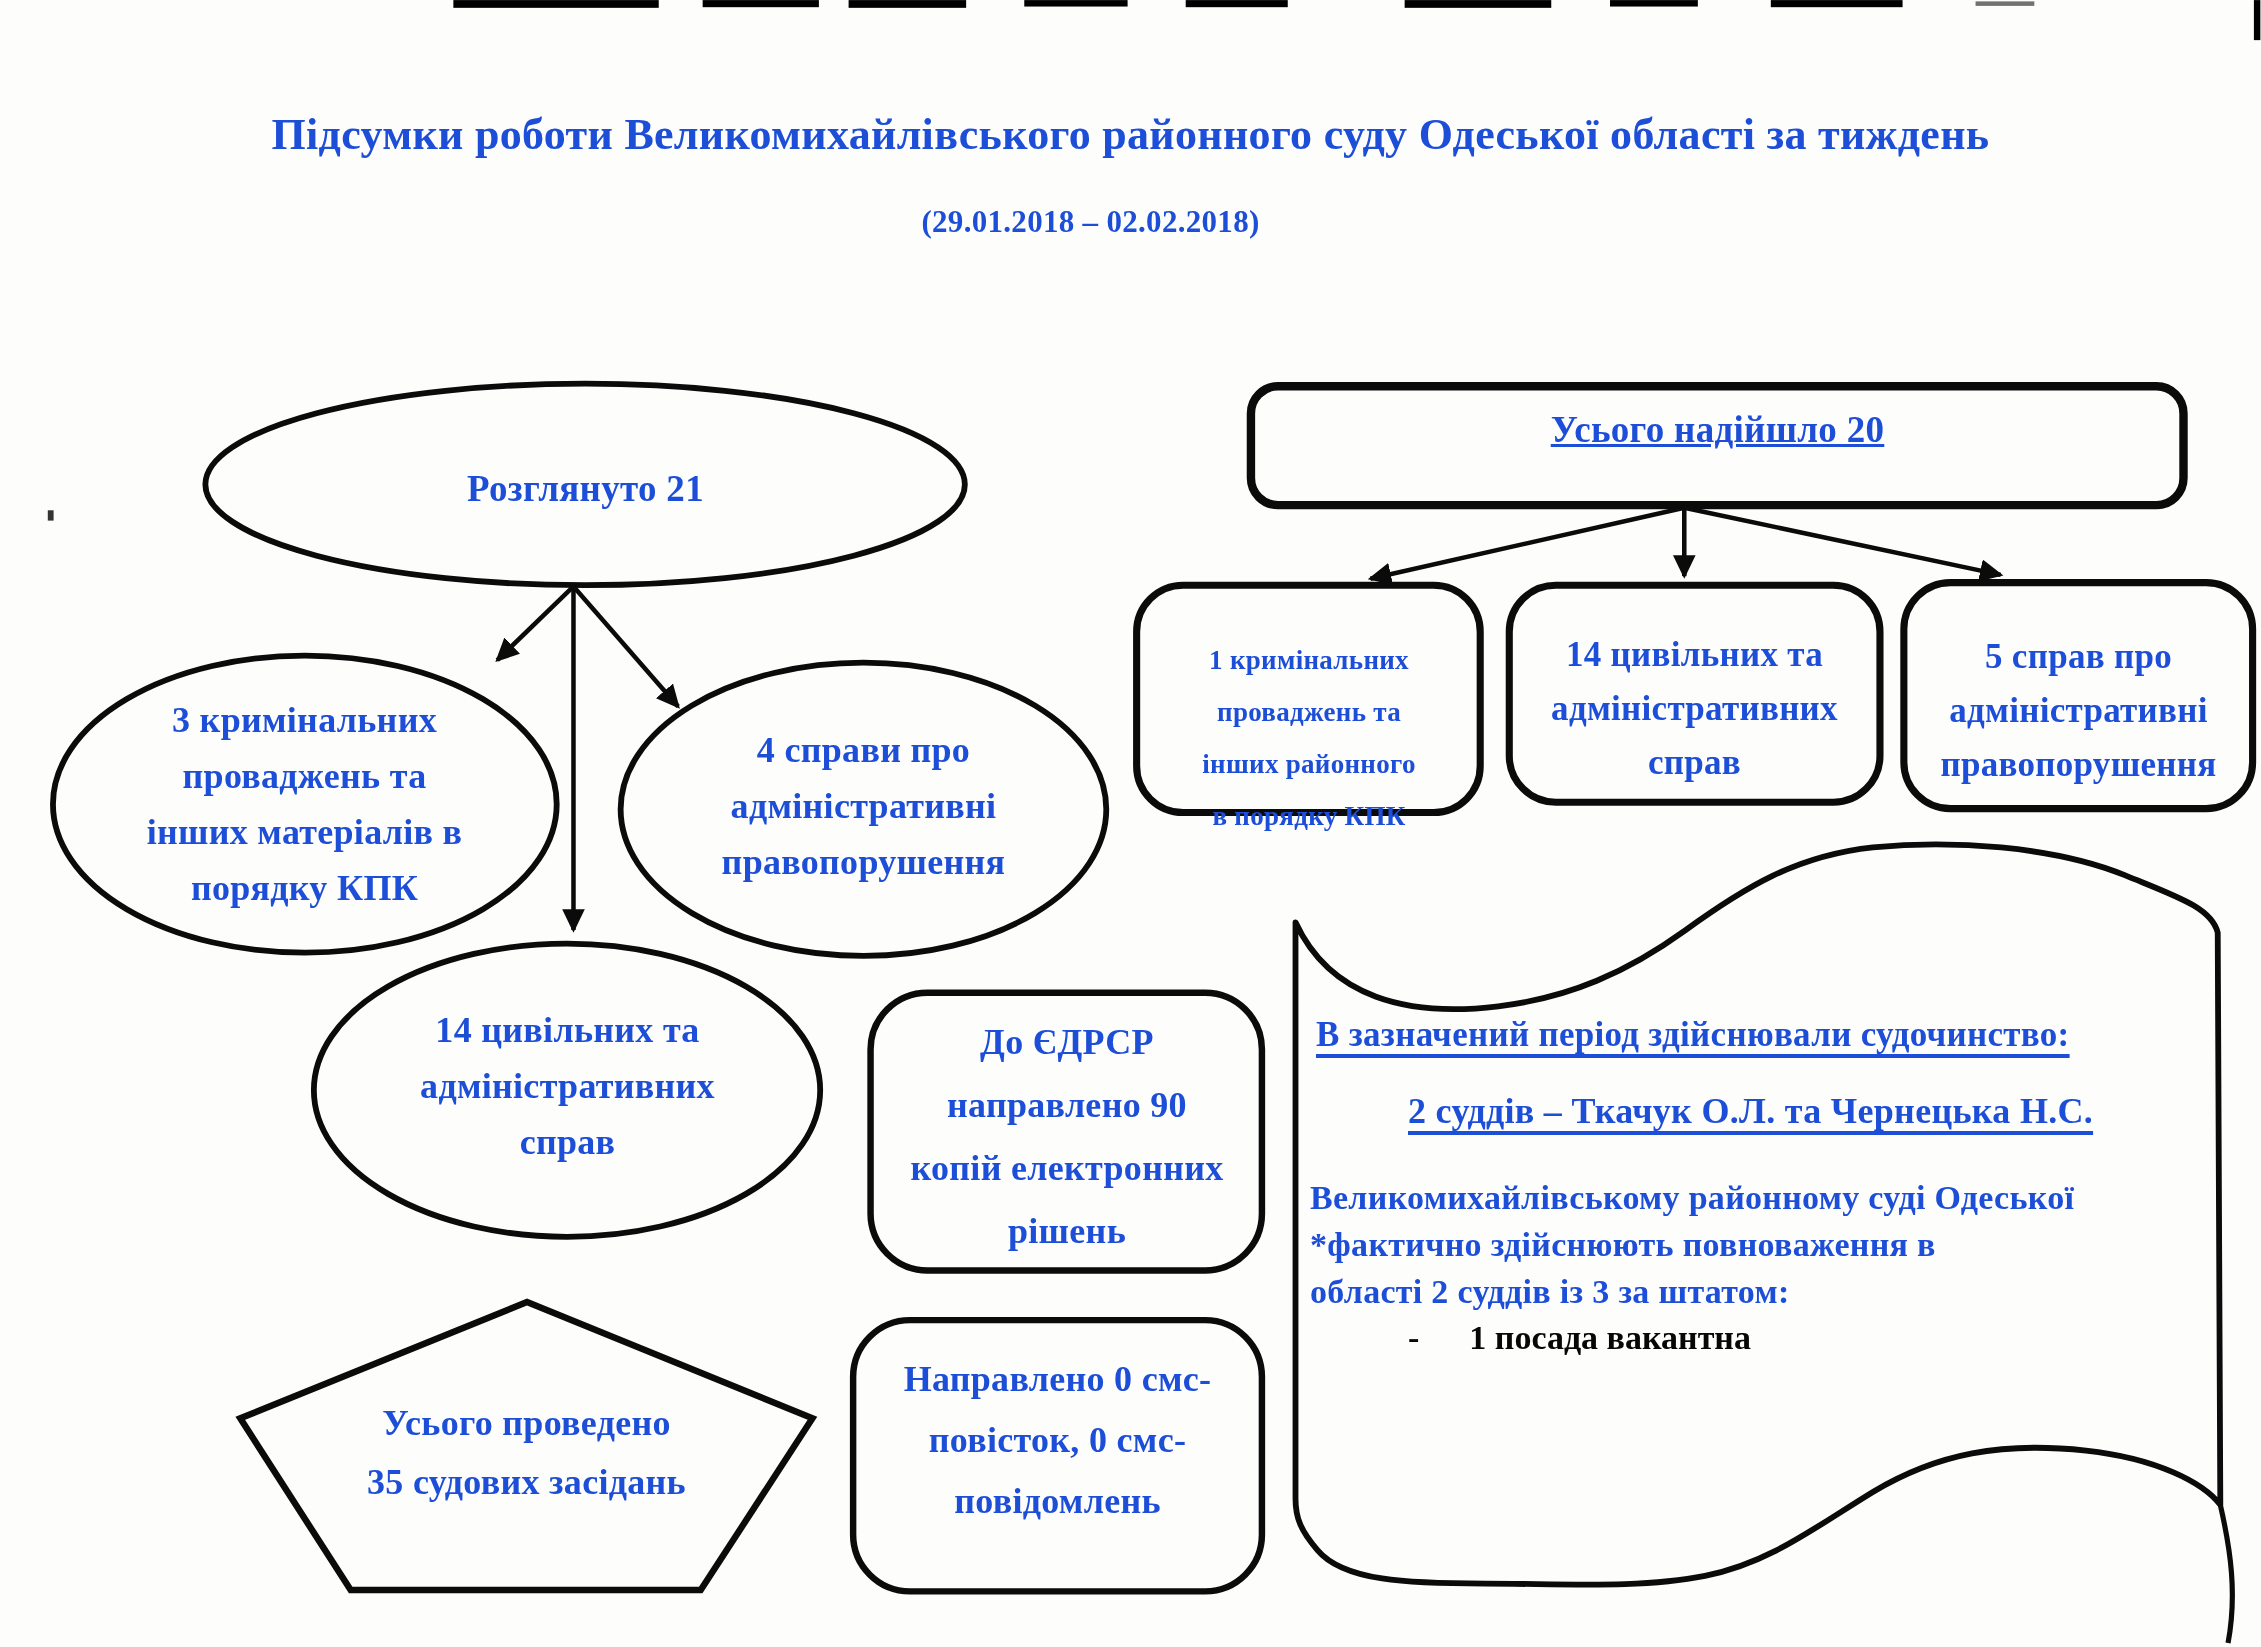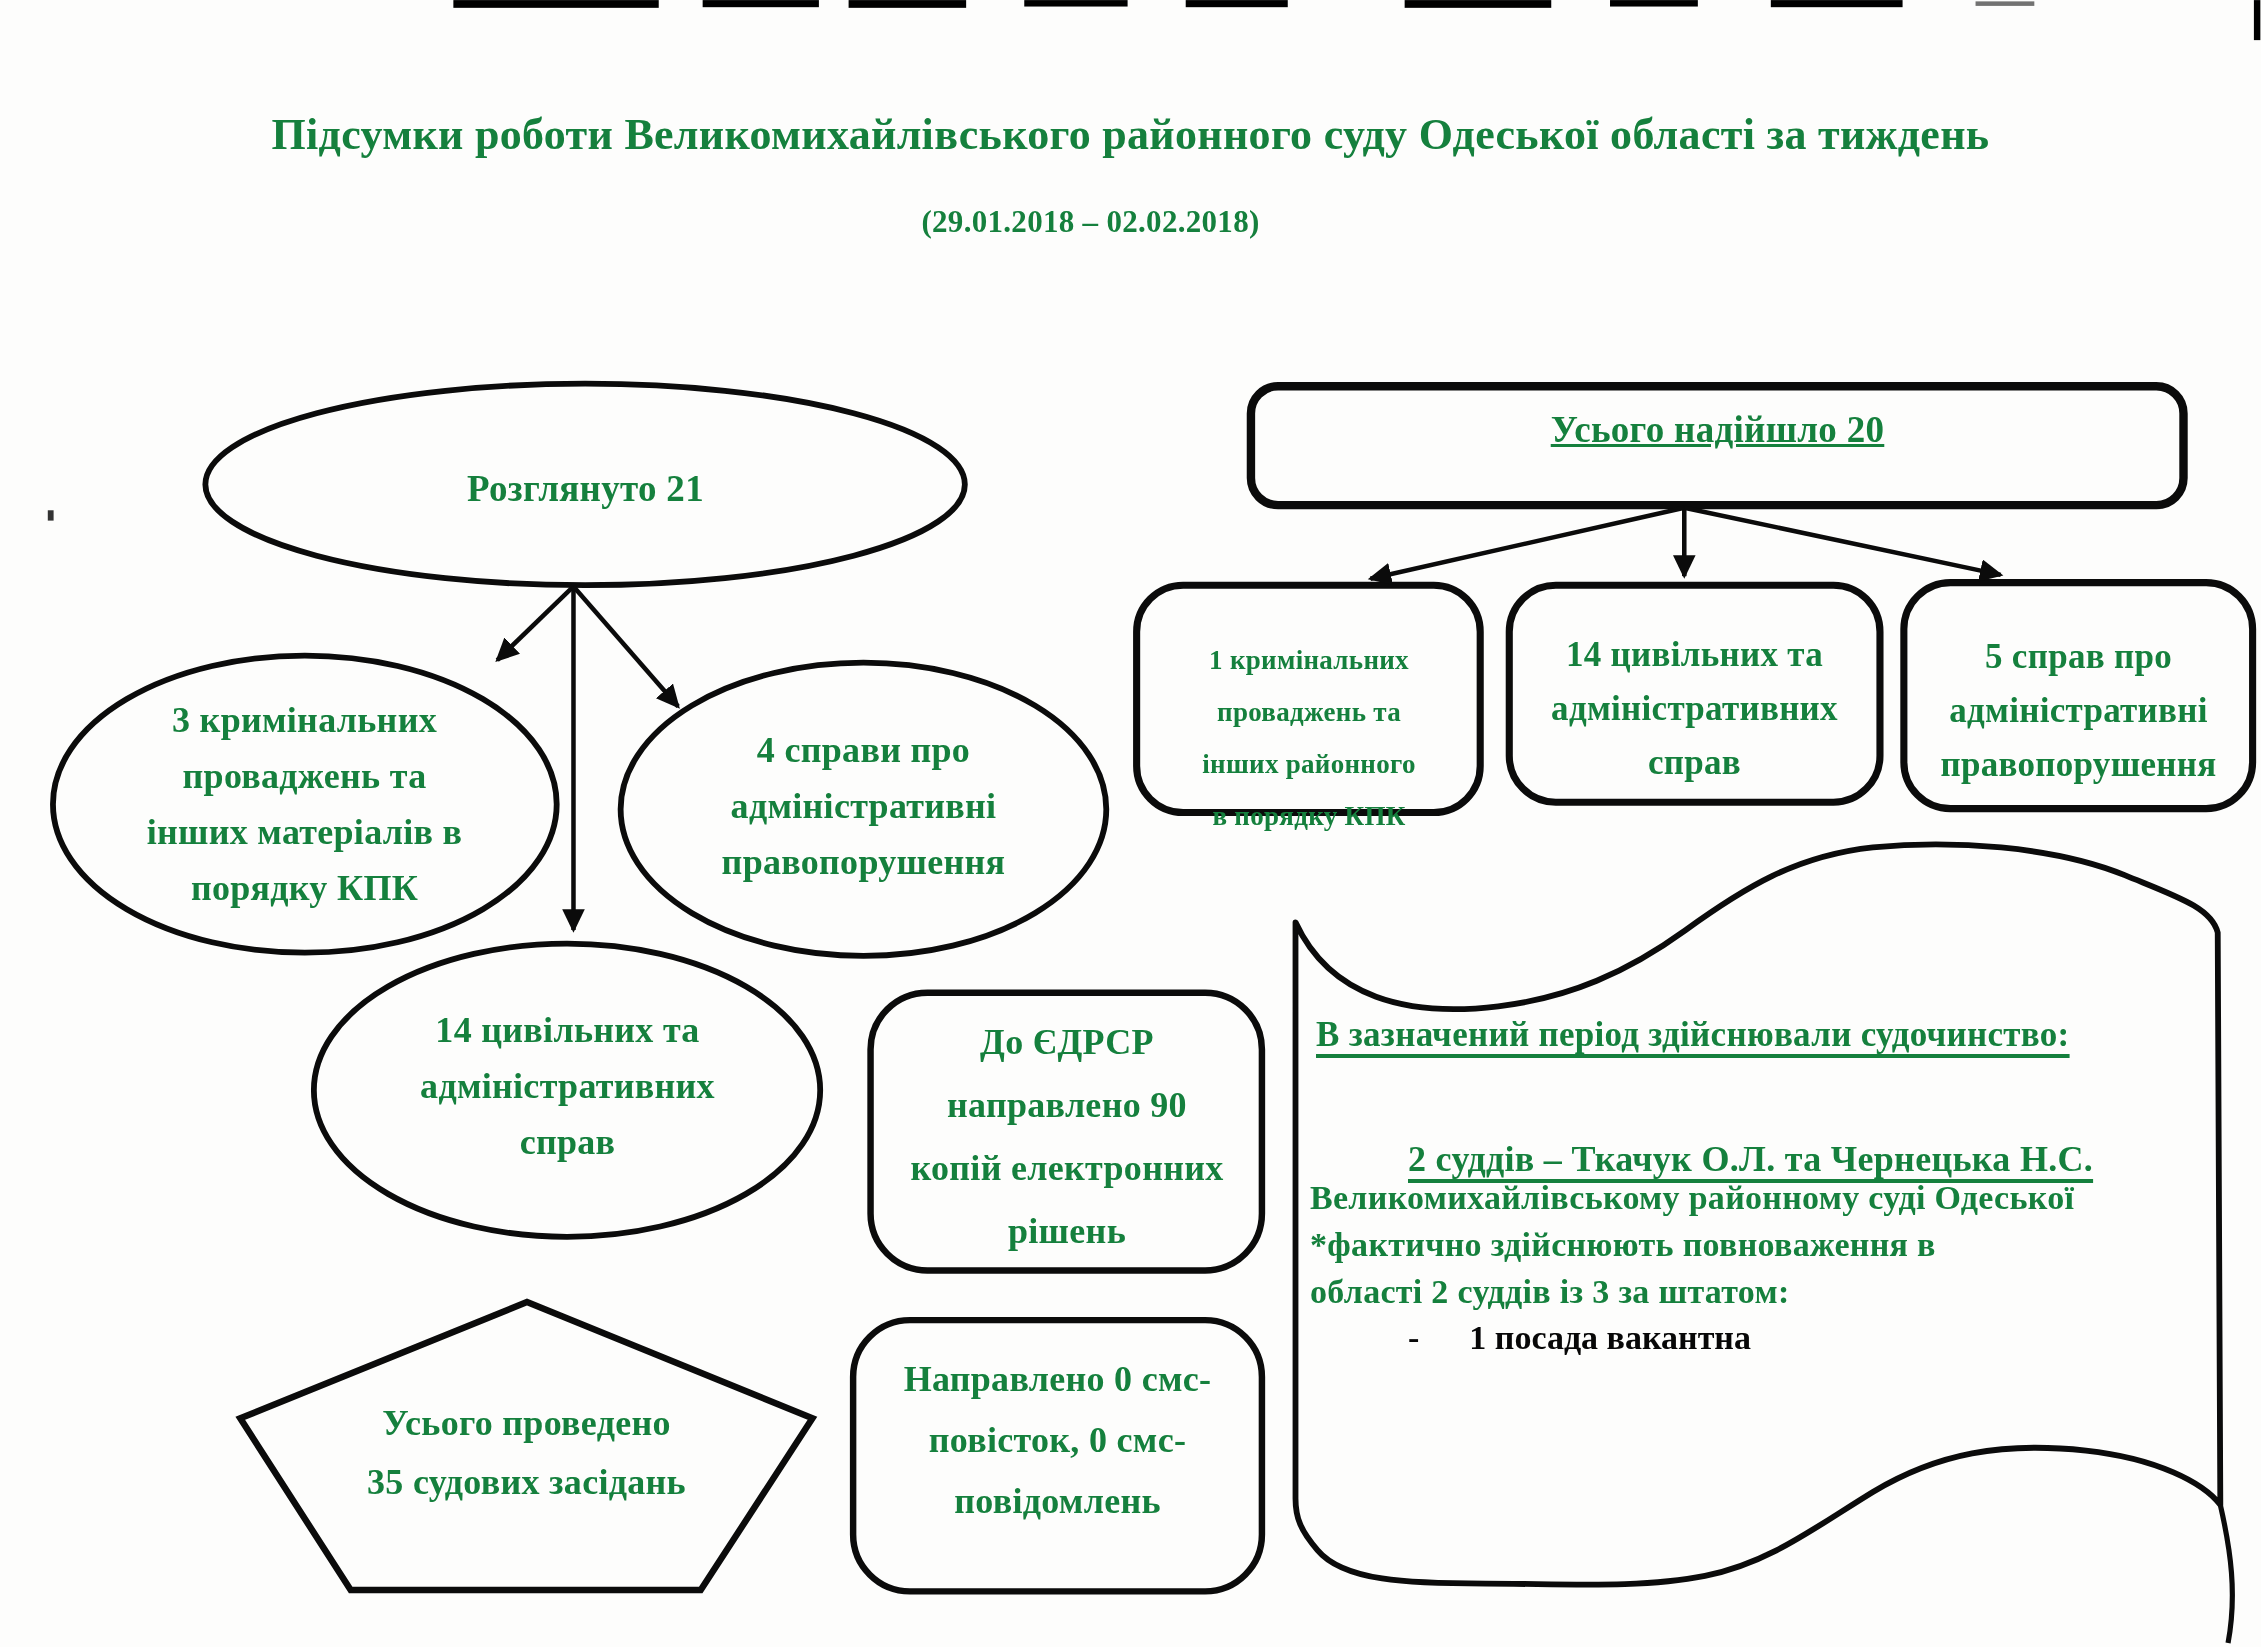--- a/index.html
+++ b/index.html
@@ -9,21 +9,21 @@
     background:#fdfdfc;
     overflow:hidden;
     font-family:"Liberation Serif","DejaVu Serif",serif;
     color:#070707;
   }
   svg.layer{position:absolute;left:0;top:0;}
   .txt{
     position:absolute;
     font-weight:bold;
     text-align:center;
-    color:#15803d;
+    color:#1d4ed8;
     letter-spacing:0.3px;
   }
   .left{text-align:left;}
   .title{
     font-size:44px;
     white-space:nowrap;
     width:100%;
     top:109px;left:0;
   }
   .subtitle{
@@ -162,21 +162,21 @@
     <div>справ</div>
   </div>
 
   <div class="txt node" style="left:1917px;top:630px;width:323px;font-size:35px;line-height:54px;">
     <div>5 справ про</div>
     <div>адміністративні</div>
     <div>правопорушення</div>
   </div>
 
   <div class="txt left scroll-head u" style="left:1316px;top:1015px;">В зазначений період здійснювали судочинство:</div>
-  <div class="txt left scroll-head u" style="left:1408px;top:1090px;font-size:36px;margin-top:48px;">2 суддів – Ткачук О.Л. та  Чернецька Н.С.</div>
+  <div class="txt left scroll-head u" style="left:1408px;top:1090px;font-size:36px;">2 суддів – Ткачук О.Л. та  Чернецька Н.С.</div>
 
   <div class="txt left scroll-note" style="left:1310px;top:1174px;">
     <div>Великомихайлівському районному суді Одеської</div>
     <div>*фактично здійснюють повноваження в</div>
     <div>області 2 суддів із 3 за штатом:</div>
   </div>
 
   <div class="vacancy-row" style="position:absolute;left:1408px;top:1319px;">
     <span>-</span>
     <span>1 посада вакантна</span>

